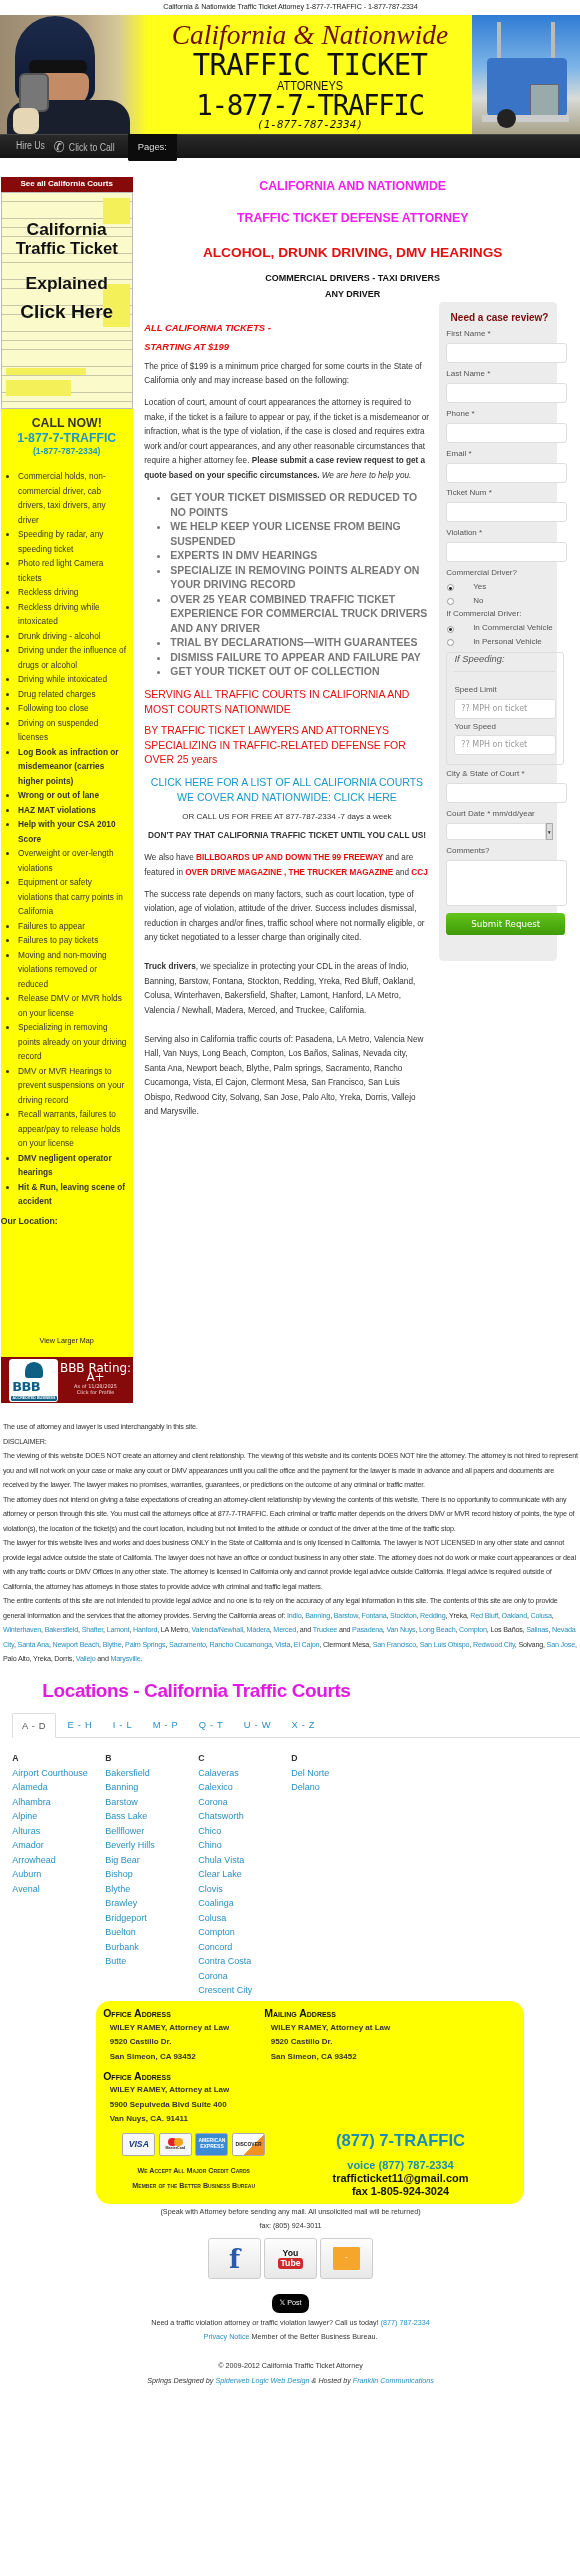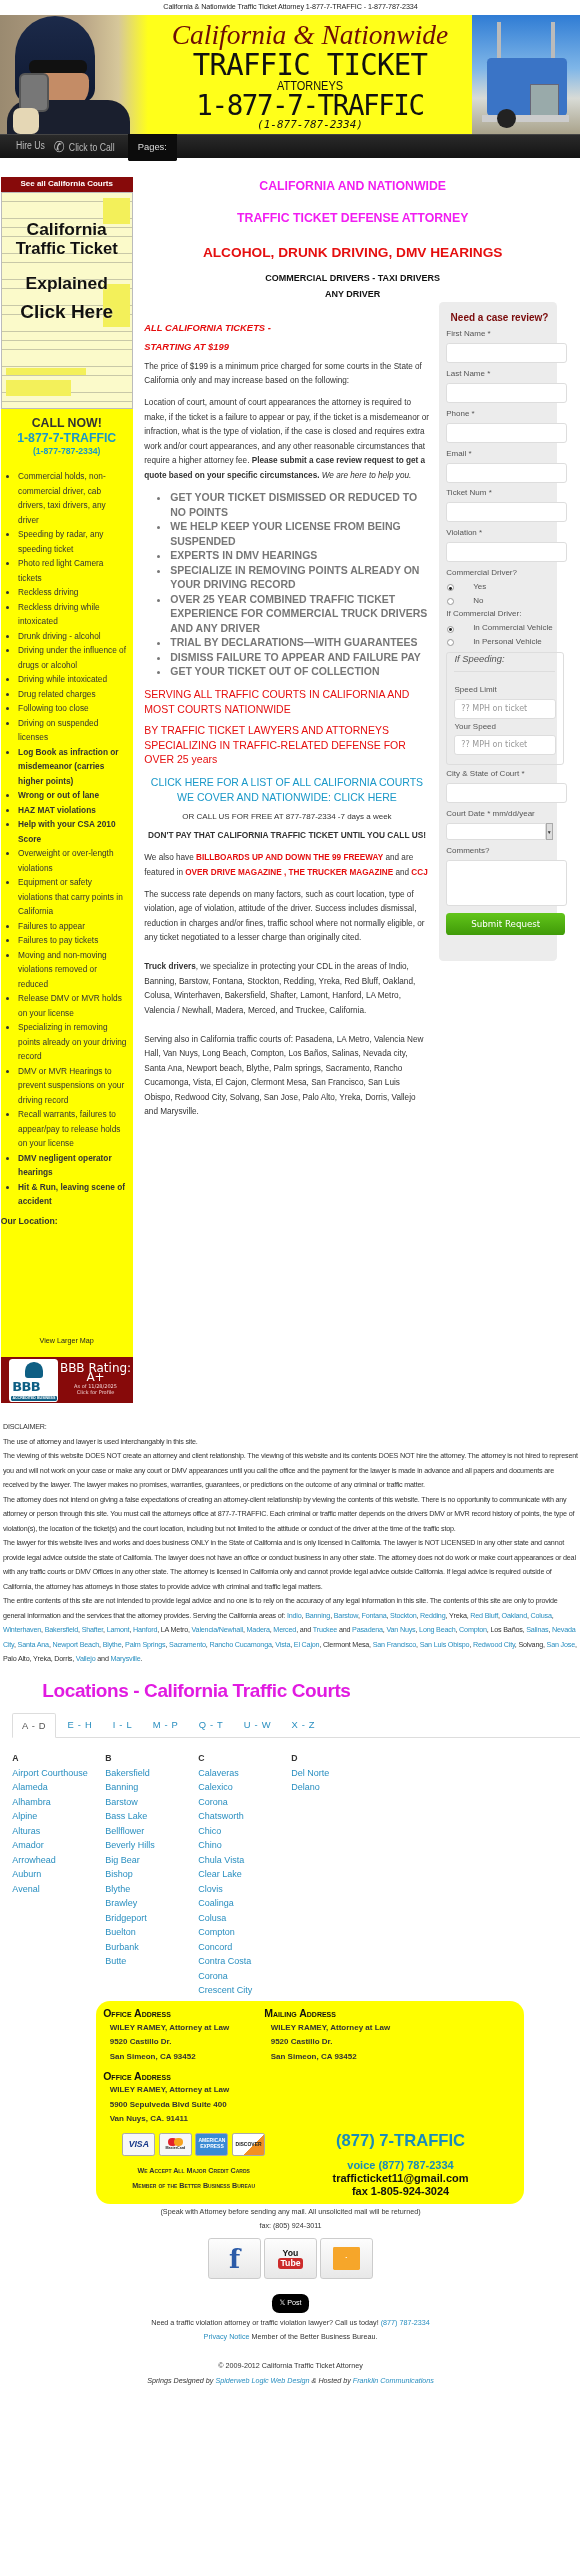--- a/index.html
+++ b/index.html
@@ -331,22 +331,22 @@
           <label>Comments?</label>
           <div class="textarea"></div>
           <div class="submit">Submit Request</div>
         </div>
       </div>
     </div>
   </div>
 </div>
 
 <div class="disclaimer">
+  <p>The use of attorney and lawyer is used interchangably in this site.</p>
   <p>DISCLAIMER:</p>
-  <p>The use of attorney and lawyer is used interchangably in this site.</p>
   <p>The viewing of this website DOES NOT create an attorney and client relationship. The viewing of this website and its contents DOES NOT hire the attorney. The attorney is not hired to represent you and will not work on your case or make any court or DMV appearances until you call the office and the payment for the lawyer is made in advance and all papers and documents are received by the lawyer. The lawyer makes no promises, warranties, guarantees, or predictions on the outcome of any criminal or traffic matter.</p>
   <p>The attorney does not intend on giving a false expectations of creating an attorney-client relationship by viewing the contents of this website. There is no opportunity to communicate with any attorney or person through this site. You must call the attorneys office at 877-7-TRAFFIC. Each criminal or traffic matter depends on the drivers DMV or MVR record history of points, the type of violation(s), the location of the ticket(s) and the court location, including but not limited to the attitude or conduct of the driver at the time of the traffic stop.</p>
   <p>The lawyer for this website lives and works and does business ONLY in the State of California and is only licensed in California. The lawyer is NOT LICENSED in any other state and cannot provide legal advice outside the state of California. The lawyer does not have an office or conduct business in any other state. The attorney does not do work or make court appearances or deal with any traffic courts or DMV Offices in any other state. The attorney is licensed in California only and cannot provide legal advice outside California. If legal advice is required outside of California, the attorney has attorneys in those states to provide advice with criminal and traffic legal matters.</p>
   <p><span>The entire contents of this site are not intended to provide legal advice and no one is to rely on the accuracy of any legal information in this site. The contents of this site are only to provide general information and the services that the attorney provides. Serving the California areas of: </span><span id="areas"><a>Indio</a><span>, </span><a>Banning</a><span>, </span><a>Barstow</a><span>, </span><a>Fontana</a><span>, </span><a>Stockton</a><span>, </span><a>Redding</a><span>, Yreka, </span><a>Red Bluff</a><span>, </span><a>Oakland</a><span>, </span><a>Colusa</a><span>, </span><a>Winterhaven</a><span>, </span><a>Bakersfield</a><span>, </span><a>Shafter</a><span>, </span><a>Lamont</a><span>, </span><a>Hanford</a><span>, LA Metro, </span><a>Valencia/Newhall</a><span>, </span><a>Madera</a><span>, </span><a>Merced</a><span>, and </span><a>Truckee</a><span> and </span><a>Pasadena</a><span>, </span><a>Van Nuys</a><span>, </span><a>Long Beach</a><span>, </span><a>Compton</a><span>, Los Baños, </span><a>Salinas</a><span>, </span><a>Nevada City</a><span>, </span><a>Santa Ana</a><span>, </span><a>Newport Beach</a><span>, </span><a>Blythe</a><span>, </span><a>Palm Springs</a><span>, </span><a>Sacramento</a><span>, </span><a>Rancho Cucamonga</a><span>, </span><a>Vista</a><span>, </span><a>El Cajon</a><span>, Clermont Mesa, </span><a>San Francisco</a><span>, </span><a>San Luis Obispo</a><span>, </span><a>Redwood City</a><span>, Solvang, </span><a>San Jose</a><span>, Palo Alto, Yreka, Dorris, </span><a>Vallejo</a><span> and </span><a>Marysville</a><span>.</span></span></p>
 </div>
 
 <div class="locations">
   <h2>Locations - California Traffic Courts</h2>
   <div class="tabs" id="tabs">
       <div class="tab active" style="margin-left: 0px;">A - D</div>

